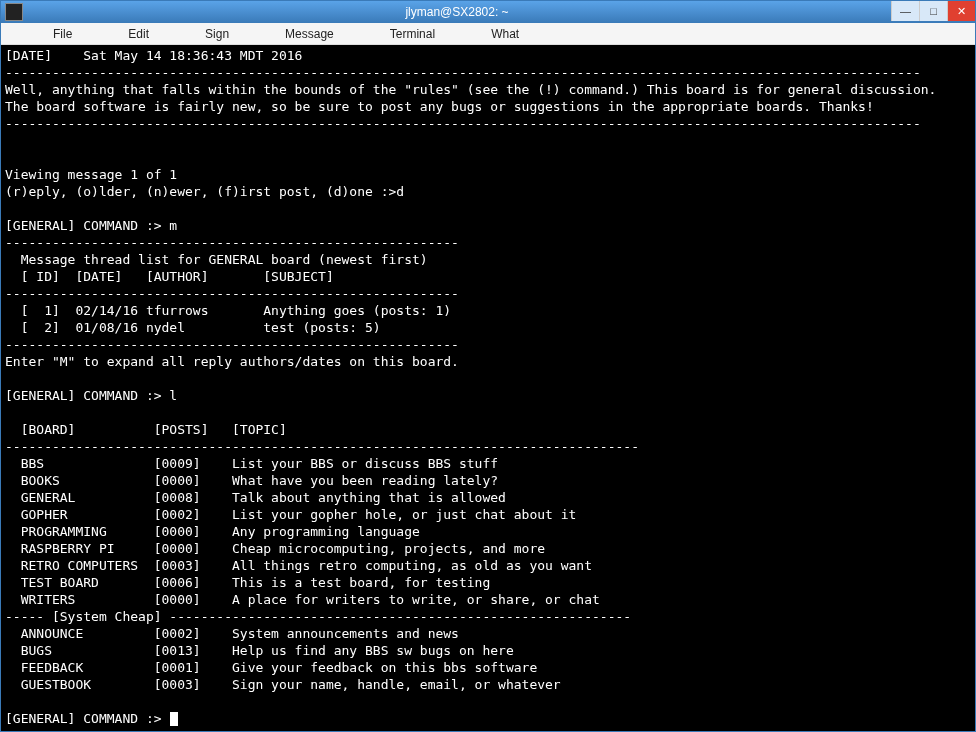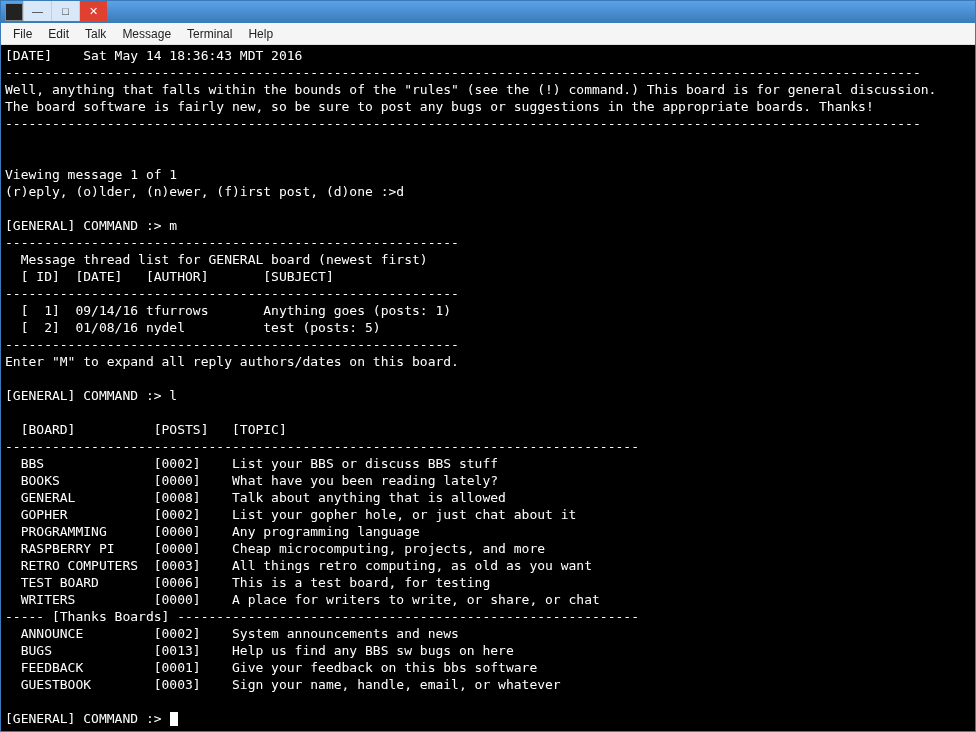--- a/index.html
+++ b/index.html
@@ -66,20 +66,21 @@
       display: flex;
       align-items: center;
       font-family: "Segoe UI", Tahoma, sans-serif;
       font-size: 12px;
       padding: 0 4px;
     }
     .menu-item {
       padding: 5px 8px;
       cursor: pointer;
       color: #222;
+      margin-left: 40px;
     }
     .terminal {
       flex: 1;
       background: #000;
       color: #fff;
       padding: 2px 4px;
       overflow: hidden;
       line-height: 17px;
       white-space: pre;
       font-size: 13px;
@@ -94,70 +95,71 @@
       margin-left: 1px;
     }
   </style>
 </head>
 <body>
 
 <div class="window">
 
   <div class="titlebar">
     <span class="titlebar-icon"></span>
+    <span class="titlebar-title">jlyman@SX2802: ~</span>
     <div class="titlebar-buttons">
       <div class="titlebar-btn min">—</div>
       <div class="titlebar-btn max">□</div>
       <div class="titlebar-btn close">✕</div>
     </div>
   </div>
 
   <div class="menubar">
     <span class="menu-item">File</span>
     <span class="menu-item">Edit</span>
-    <span class="menu-item">Talk</span>
+    <span class="menu-item">Sign</span>
     <span class="menu-item">Message</span>
     <span class="menu-item">Terminal</span>
-    <span class="menu-item">Help</span>
+    <span class="menu-item">What</span>
   </div>
 
   <div class="terminal"><span>[DATE]    Sat May 14 18:36:43 MDT 2016</span>
 <span>---------------------------------------------------------------------------------------------------------------------</span>
 <span>Well, anything that falls within the bounds of the "rules" (see the (!) command.) This board is for general discussion.</span>
 <span>The board software is fairly new, so be sure to post any bugs or suggestions in the appropriate boards. Thanks!</span>
 <span>---------------------------------------------------------------------------------------------------------------------</span>
 <span></span>
 <span></span>
 <span>Viewing message 1 of 1</span>
 <span>(r)eply, (o)lder, (n)ewer, (f)irst post, (d)one :&gt;d</span>
 <span></span>
 <span>[GENERAL] COMMAND :&gt; m</span>
 <span>----------------------------------------------------------</span>
 <span>  Message thread list for GENERAL board (newest first)</span>
 <span>  [ ID]  [DATE]   [AUTHOR]       [SUBJECT]</span>
 <span>----------------------------------------------------------</span>
-<span>  [  1]  09/14/16 tfurrows       Anything goes (posts: 1)</span>
+<span>  [  1]  02/14/16 tfurrows       Anything goes (posts: 1)</span>
 <span>  [  2]  01/08/16 nydel          test (posts: 5)</span>
 <span>----------------------------------------------------------</span>
 <span>Enter "M" to expand all reply authors/dates on this board.</span>
 <span></span>
 <span>[GENERAL] COMMAND :&gt; l</span>
 <span></span>
 <span>  [BOARD]          [POSTS]   [TOPIC]</span>
 <span>---------------------------------------------------------------------------------</span>
-<span>  BBS              [0002]    List your BBS or discuss BBS stuff</span>
+<span>  BBS              [0009]    List your BBS or discuss BBS stuff</span>
 <span>  BOOKS            [0000]    What have you been reading lately?</span>
 <span>  GENERAL          [0008]    Talk about anything that is allowed</span>
 <span>  GOPHER           [0002]    List your gopher hole, or just chat about it</span>
 <span>  PROGRAMMING      [0000]    Any programming language</span>
 <span>  RASPBERRY PI     [0000]    Cheap microcomputing, projects, and more</span>
 <span>  RETRO COMPUTERS  [0003]    All things retro computing, as old as you want</span>
 <span>  TEST BOARD       [0006]    This is a test board, for testing</span>
 <span>  WRITERS          [0000]    A place for writers to write, or share, or chat</span>
-<span>----- [Thanks Boards] -----------------------------------------------------------</span>
+<span>----- [System Cheap] -----------------------------------------------------------</span>
 <span>  ANNOUNCE         [0002]    System announcements and news</span>
 <span>  BUGS             [0013]    Help us find any BBS sw bugs on here</span>
 <span>  FEEDBACK         [0001]    Give your feedback on this bbs software</span>
 <span>  GUESTBOOK        [0003]    Sign your name, handle, email, or whatever</span>
 <span></span>
 <span>[GENERAL] COMMAND :&gt;</span> <span class="cursor"></span></div>
 
 </div>
 
 </body></html>

